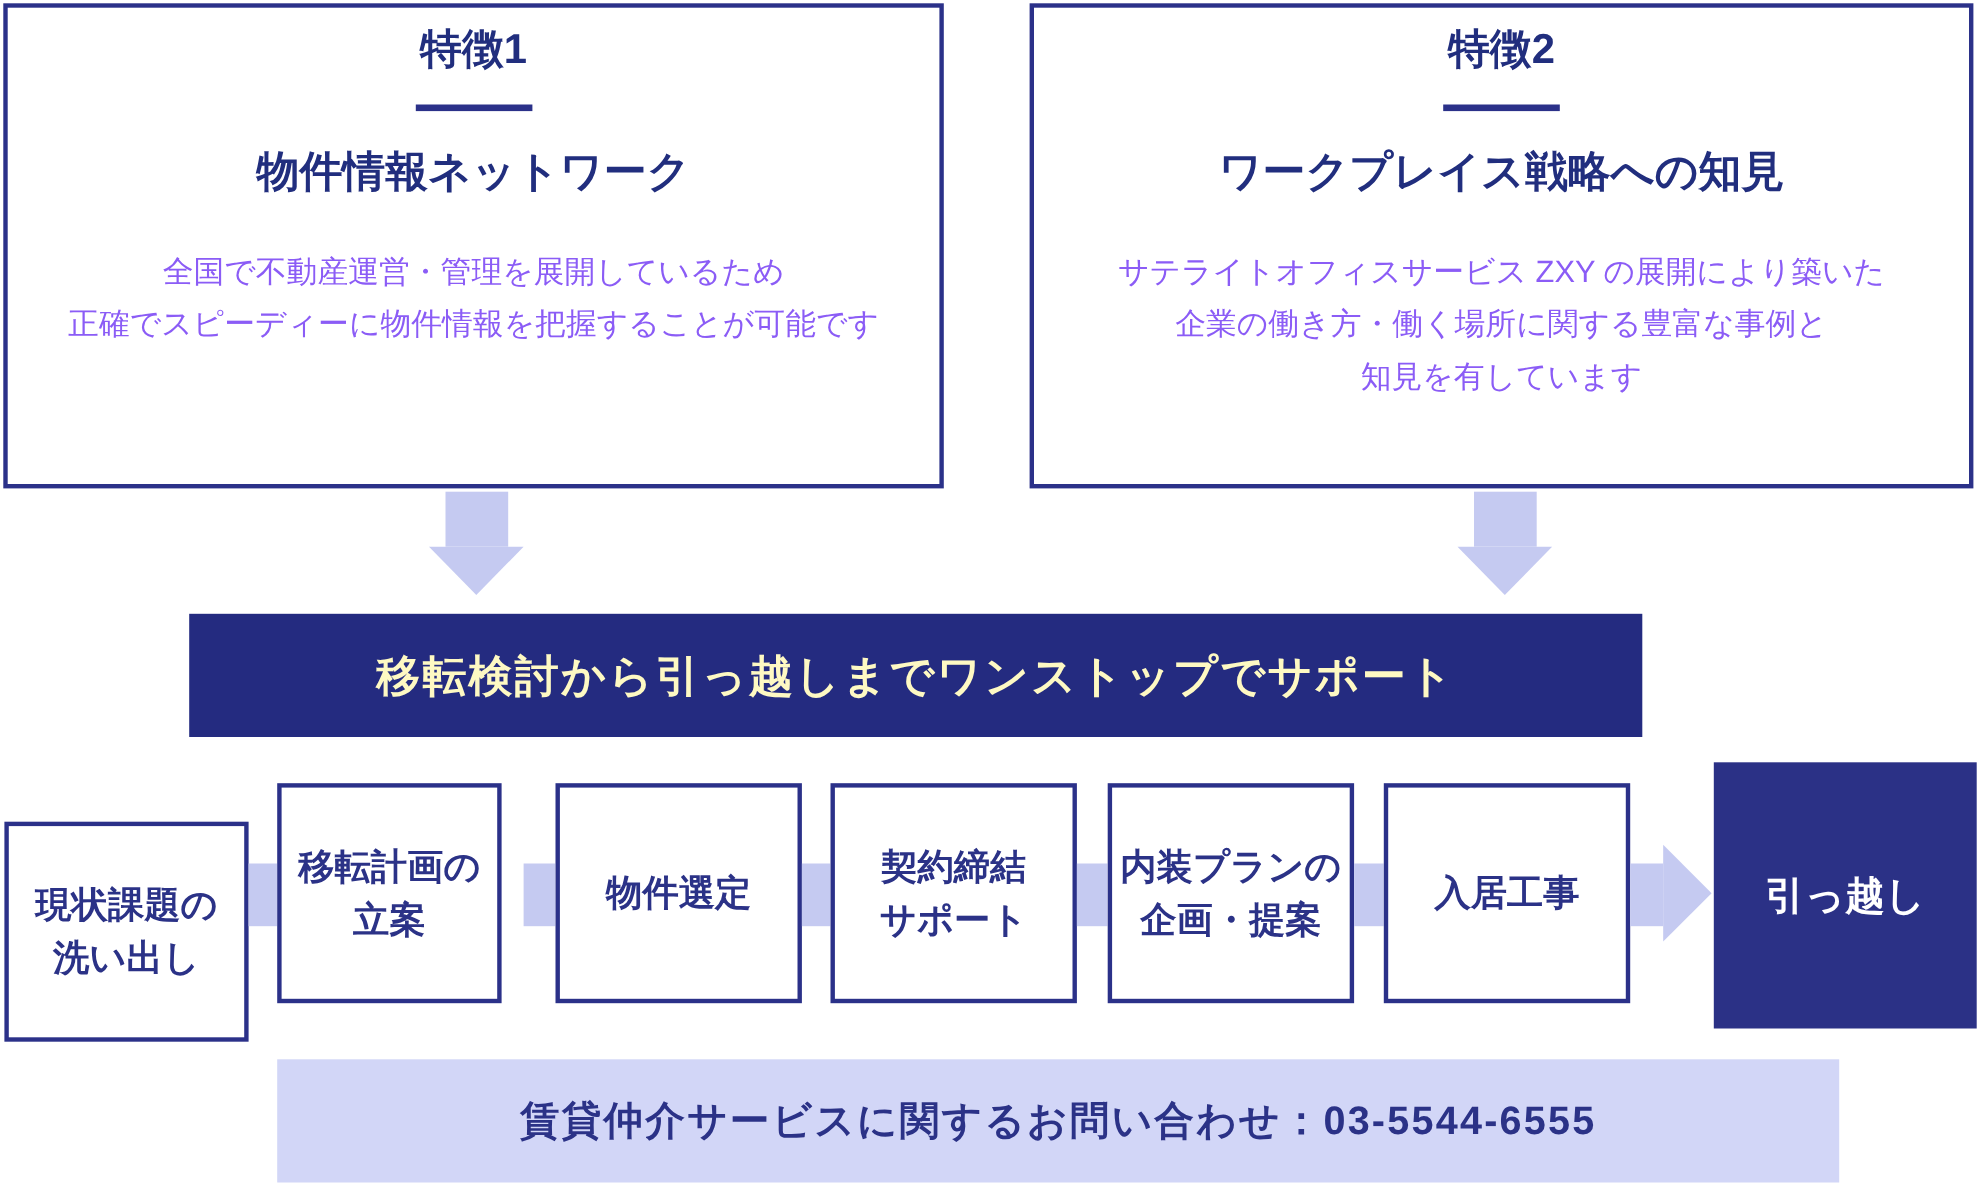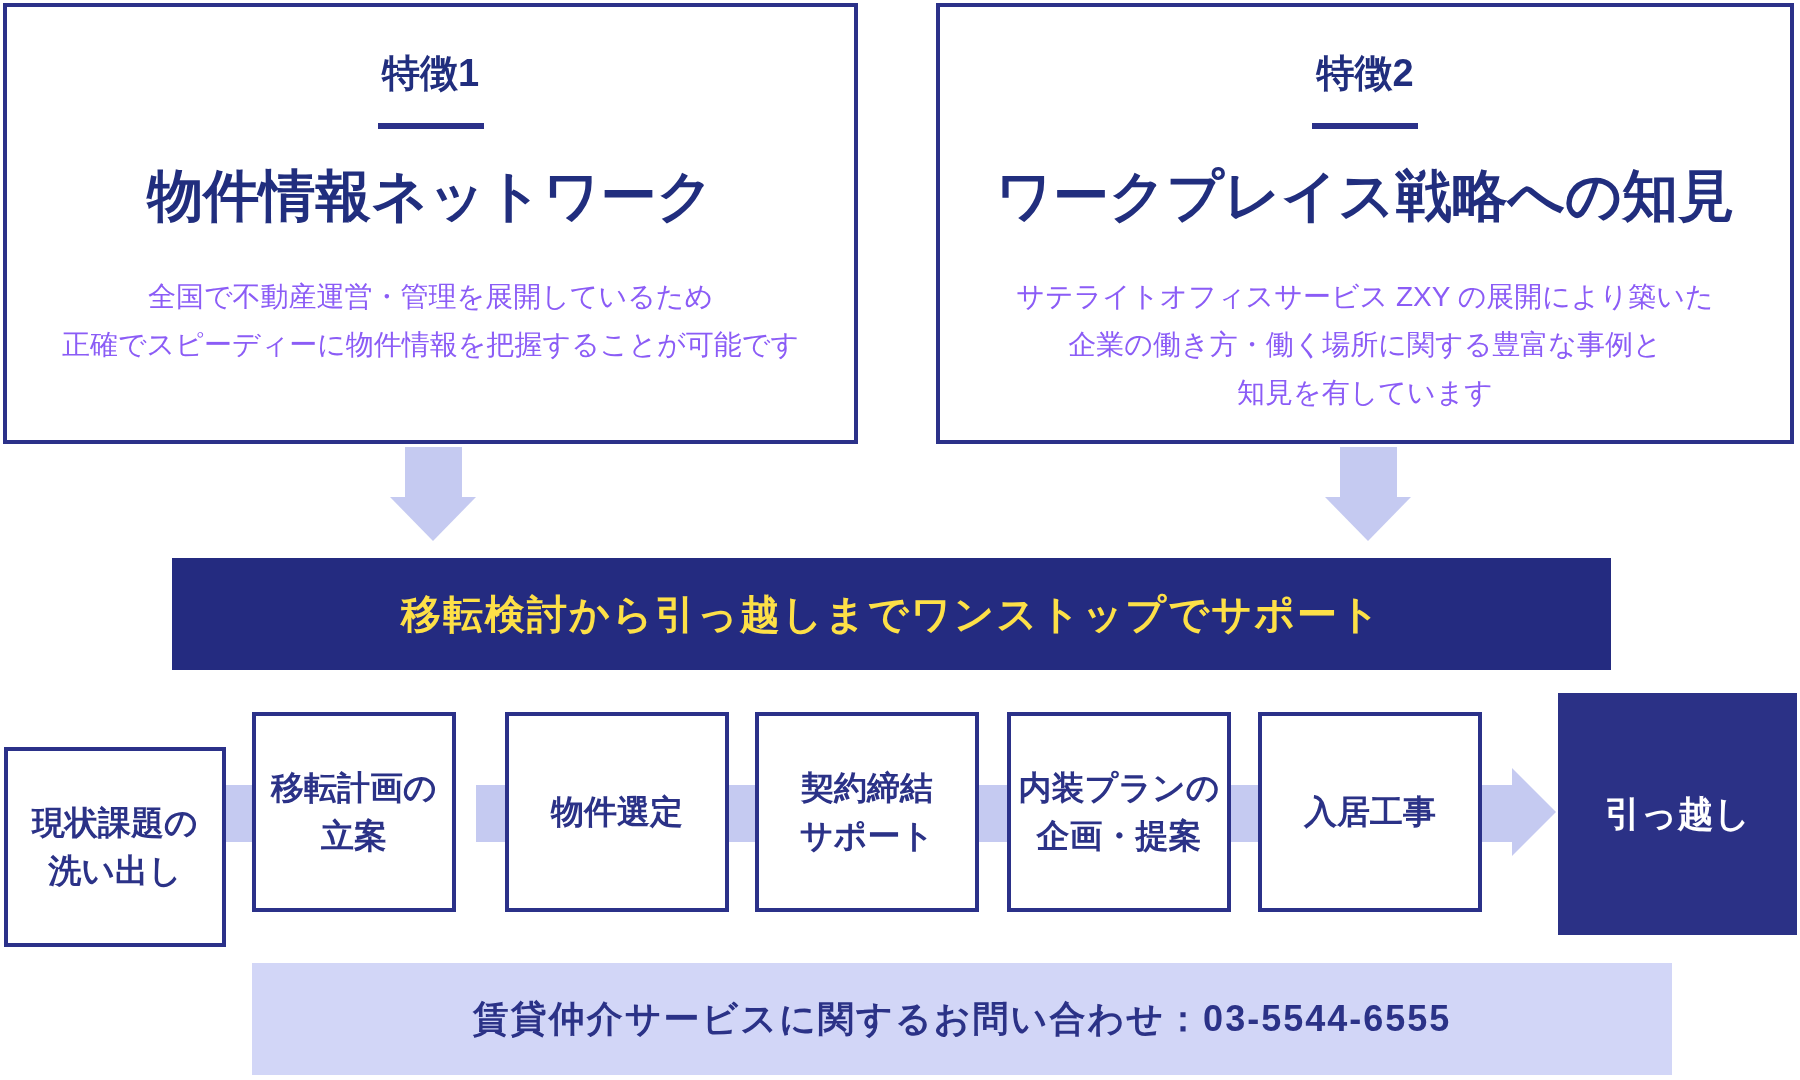--- a/index.html
+++ b/index.html
@@ -16,40 +16,40 @@
   
   .feature-box {
     position: absolute;
     top: 3px;
     height: 441px;
     background: #ffffff;
     border: 4px solid #2b3189;
     display: flex;
     flex-direction: column;
     align-items: center;
-    padding-top: 44px;
+    padding-top: 16px;
   }
   .feature-box.f1 { left: 3px;   width: 855px; }
   .feature-box.f2 { left: 936px; width: 858px; }
 
   .feature-label {
     color: #212e7e;
     font-size: 38px;
     font-weight: bold;
     line-height: 1.2;
   }
   .feature-rule {
     width: 106px;
     height: 6px;
     background: #2b3189;
     margin-top: 26px;
   }
   .feature-title {
     color: #212e7e;
-    font-size: 56px;
+    font-size: 39px;
     font-weight: bold;
     line-height: 1.25;
     margin-top: 32px;
     white-space: pre-line;
     text-align: center;
   }
   .feature-body {
     color: #8b5cf6;
     font-size: 28px;
     line-height: 48px;
@@ -74,26 +74,26 @@
     width: 0; height: 0;
     border-left: 43px solid transparent;
     border-right: 43px solid transparent;
     border-top: 44px solid #c5caf1;
   }
 
   
   .support-banner {
     position: absolute;
     left: 172px; top: 558px;
-    width: 1439px; height: 112px;
+    width: 1321px; height: 112px;
     background: #242b80;
     display: flex;
     align-items: center;
     justify-content: center;
-    color: #fde047;
+    color: #fef9c3;
     font-size: 40px;
     font-weight: bold;
     letter-spacing: 2px;
   }
 
   
   .pbox {
     position: absolute;
     top: 712px;
     height: 200px;

